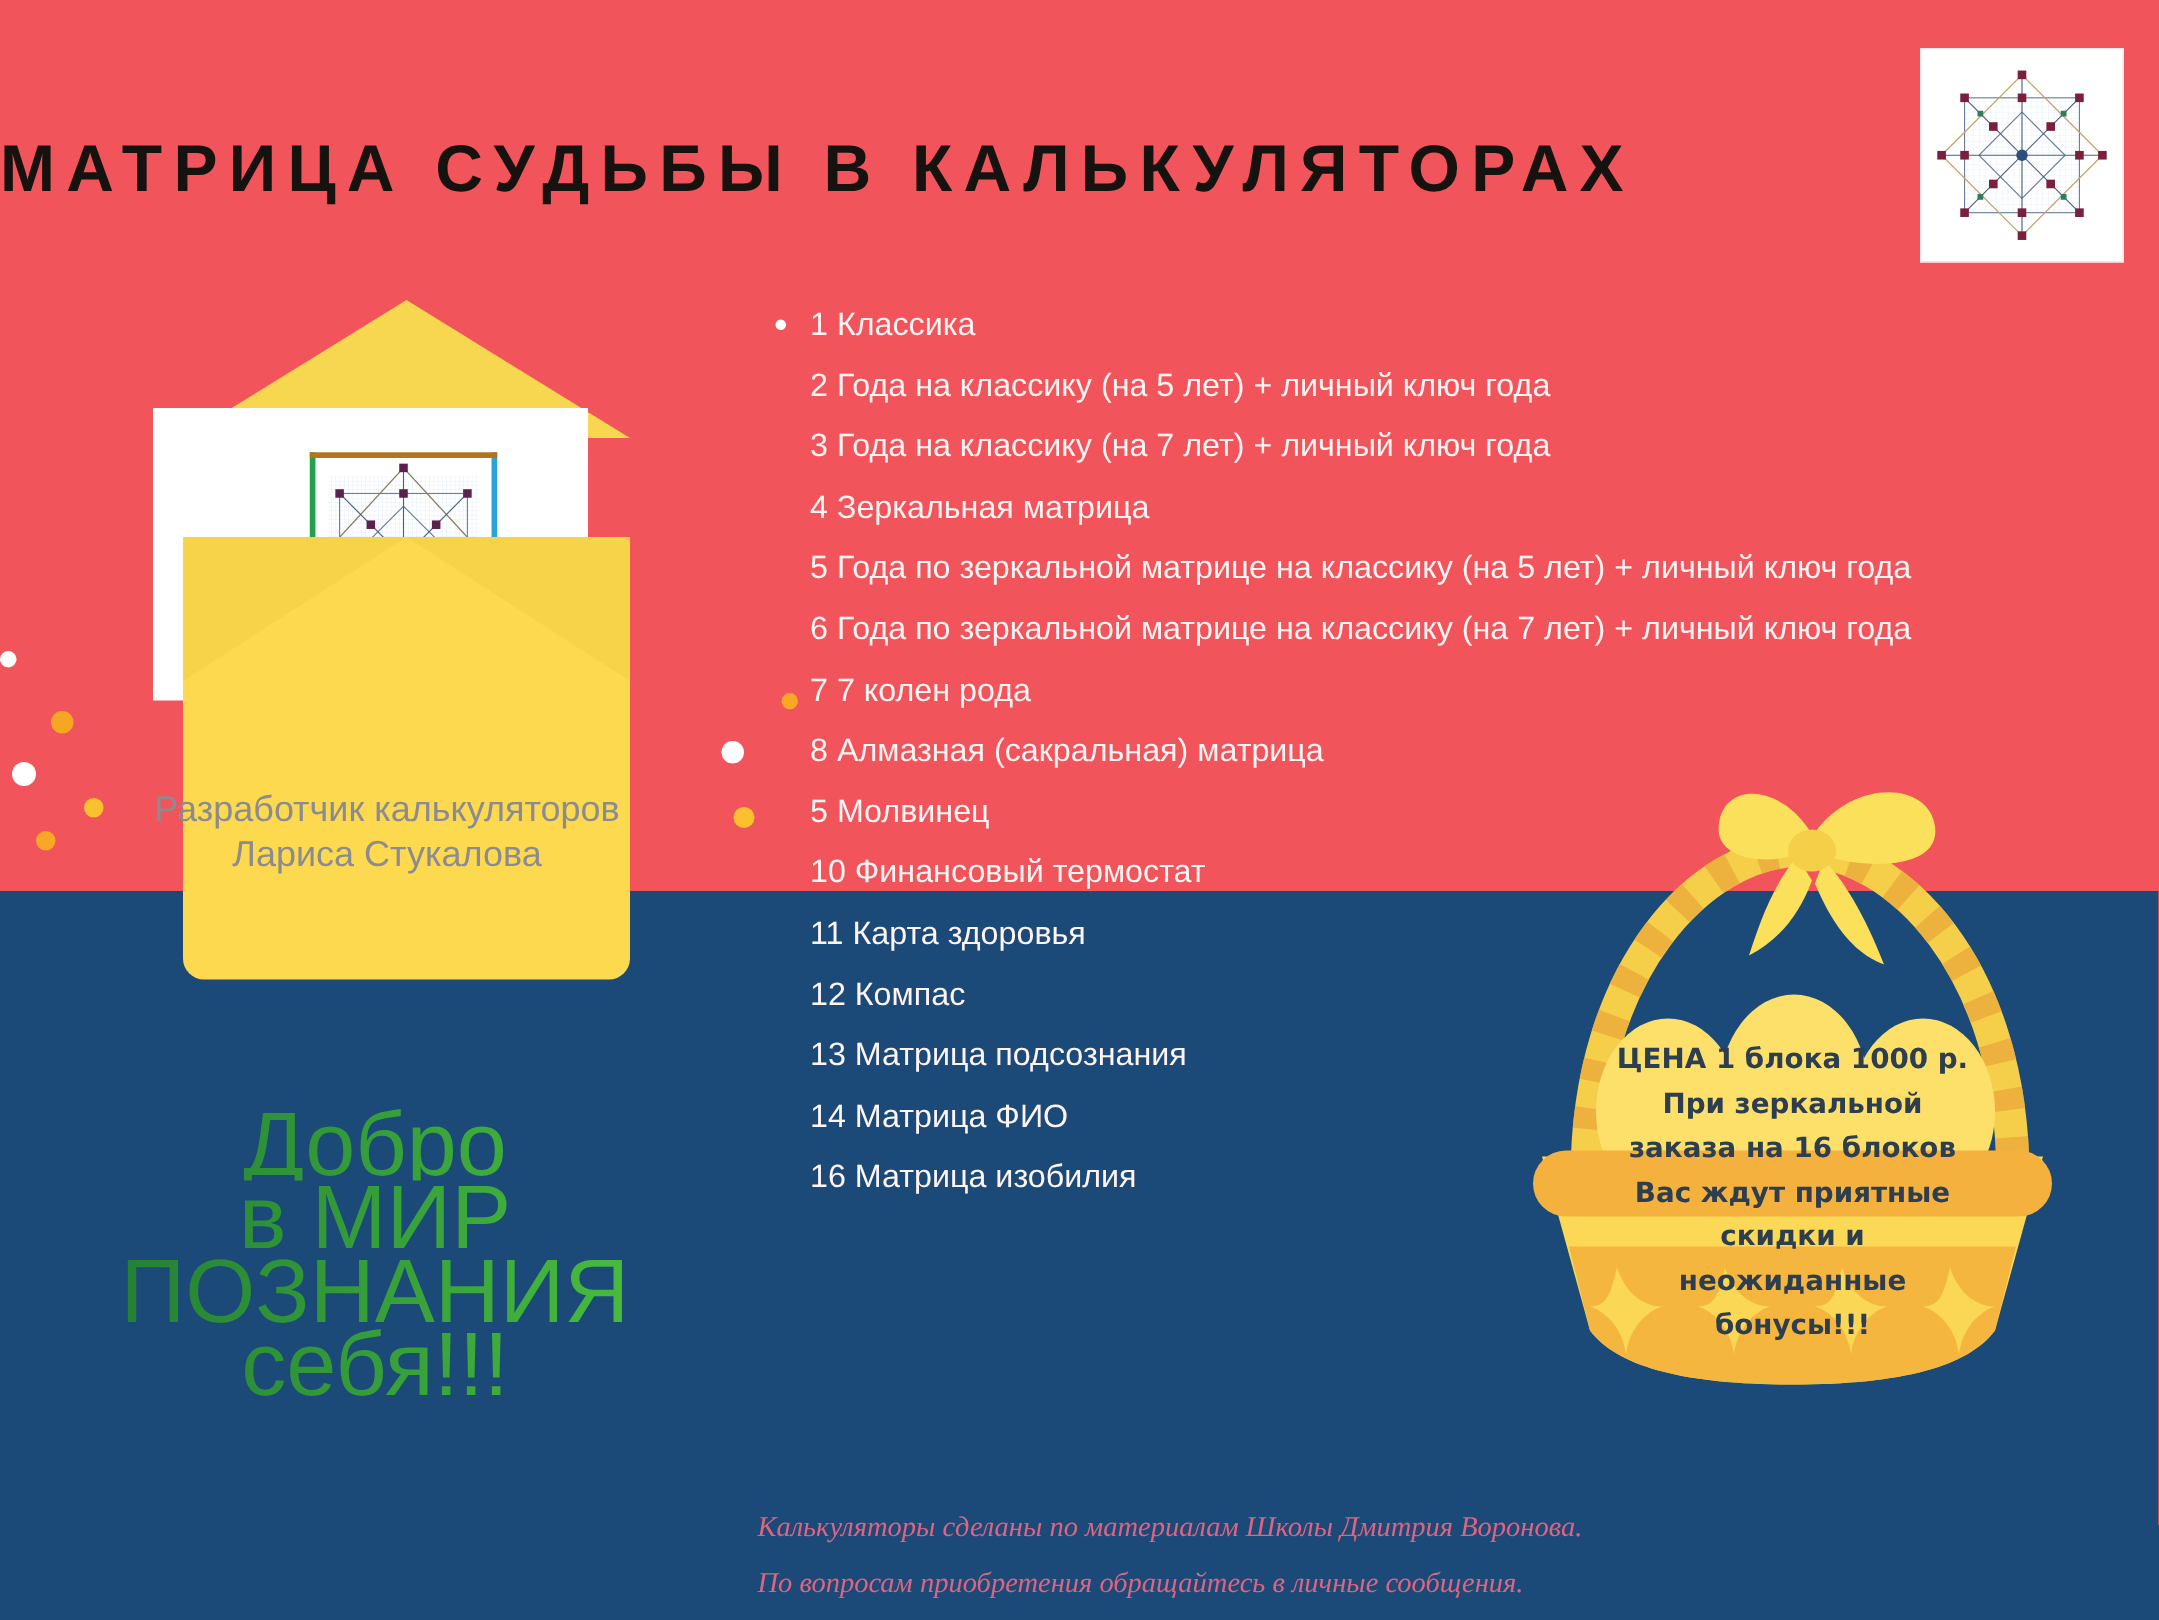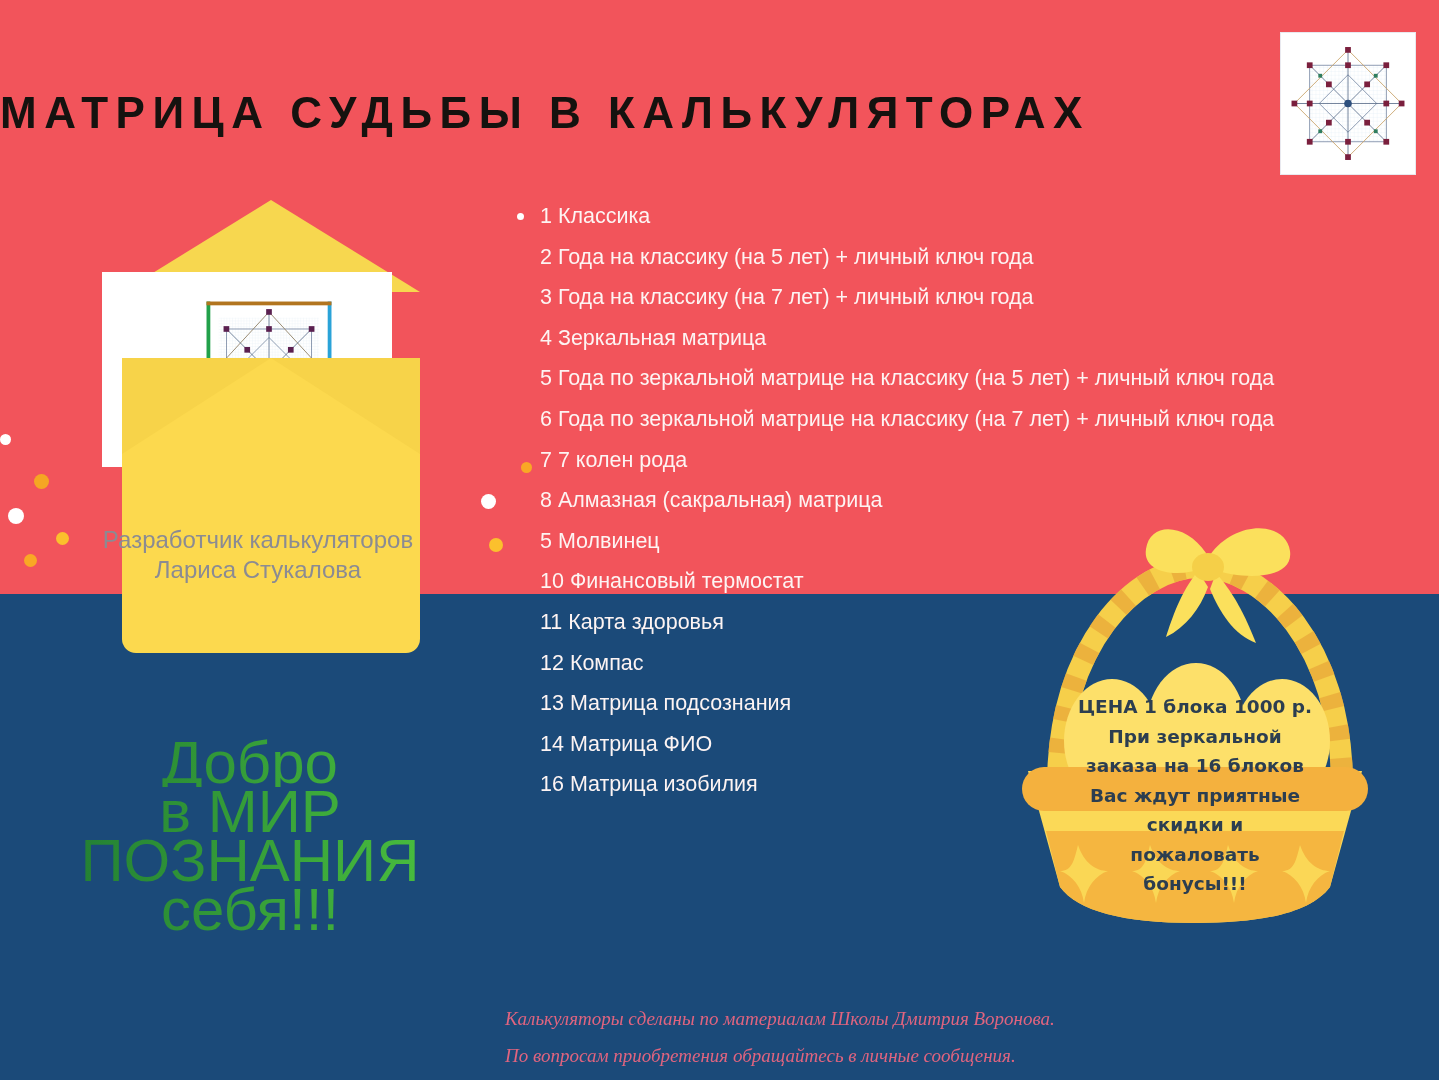--- a/index.html
+++ b/index.html
@@ -308,21 +308,21 @@
         <path d="M300 330 C306 348 318 356 330 356 C318 360 308 372 306 388 C304 372 294 360 282 356 C294 356 296 346 300 330 Z"></path>
       </g>
     </svg>
   </div>
   <div class="basket-text">
     <span>ЦЕНА 1 блока 1000 р.</span>
     <span>При зеркальной</span>
     <span>заказа на 16 блоков</span>
     <span>Вас ждут приятные</span>
     <span>скидки и</span>
-    <span>пожаловать</span>
+    <span>неожиданные</span>
     <span>бонусы!!!</span>
   </div>
 
   <div class="footer">
     <span>Калькуляторы сделаны по материалам Школы Дмитрия Воронова.</span>
     <span>По вопросам приобретения обращайтесь в личные сообщения.</span>
   </div>
 
 </div>
 

